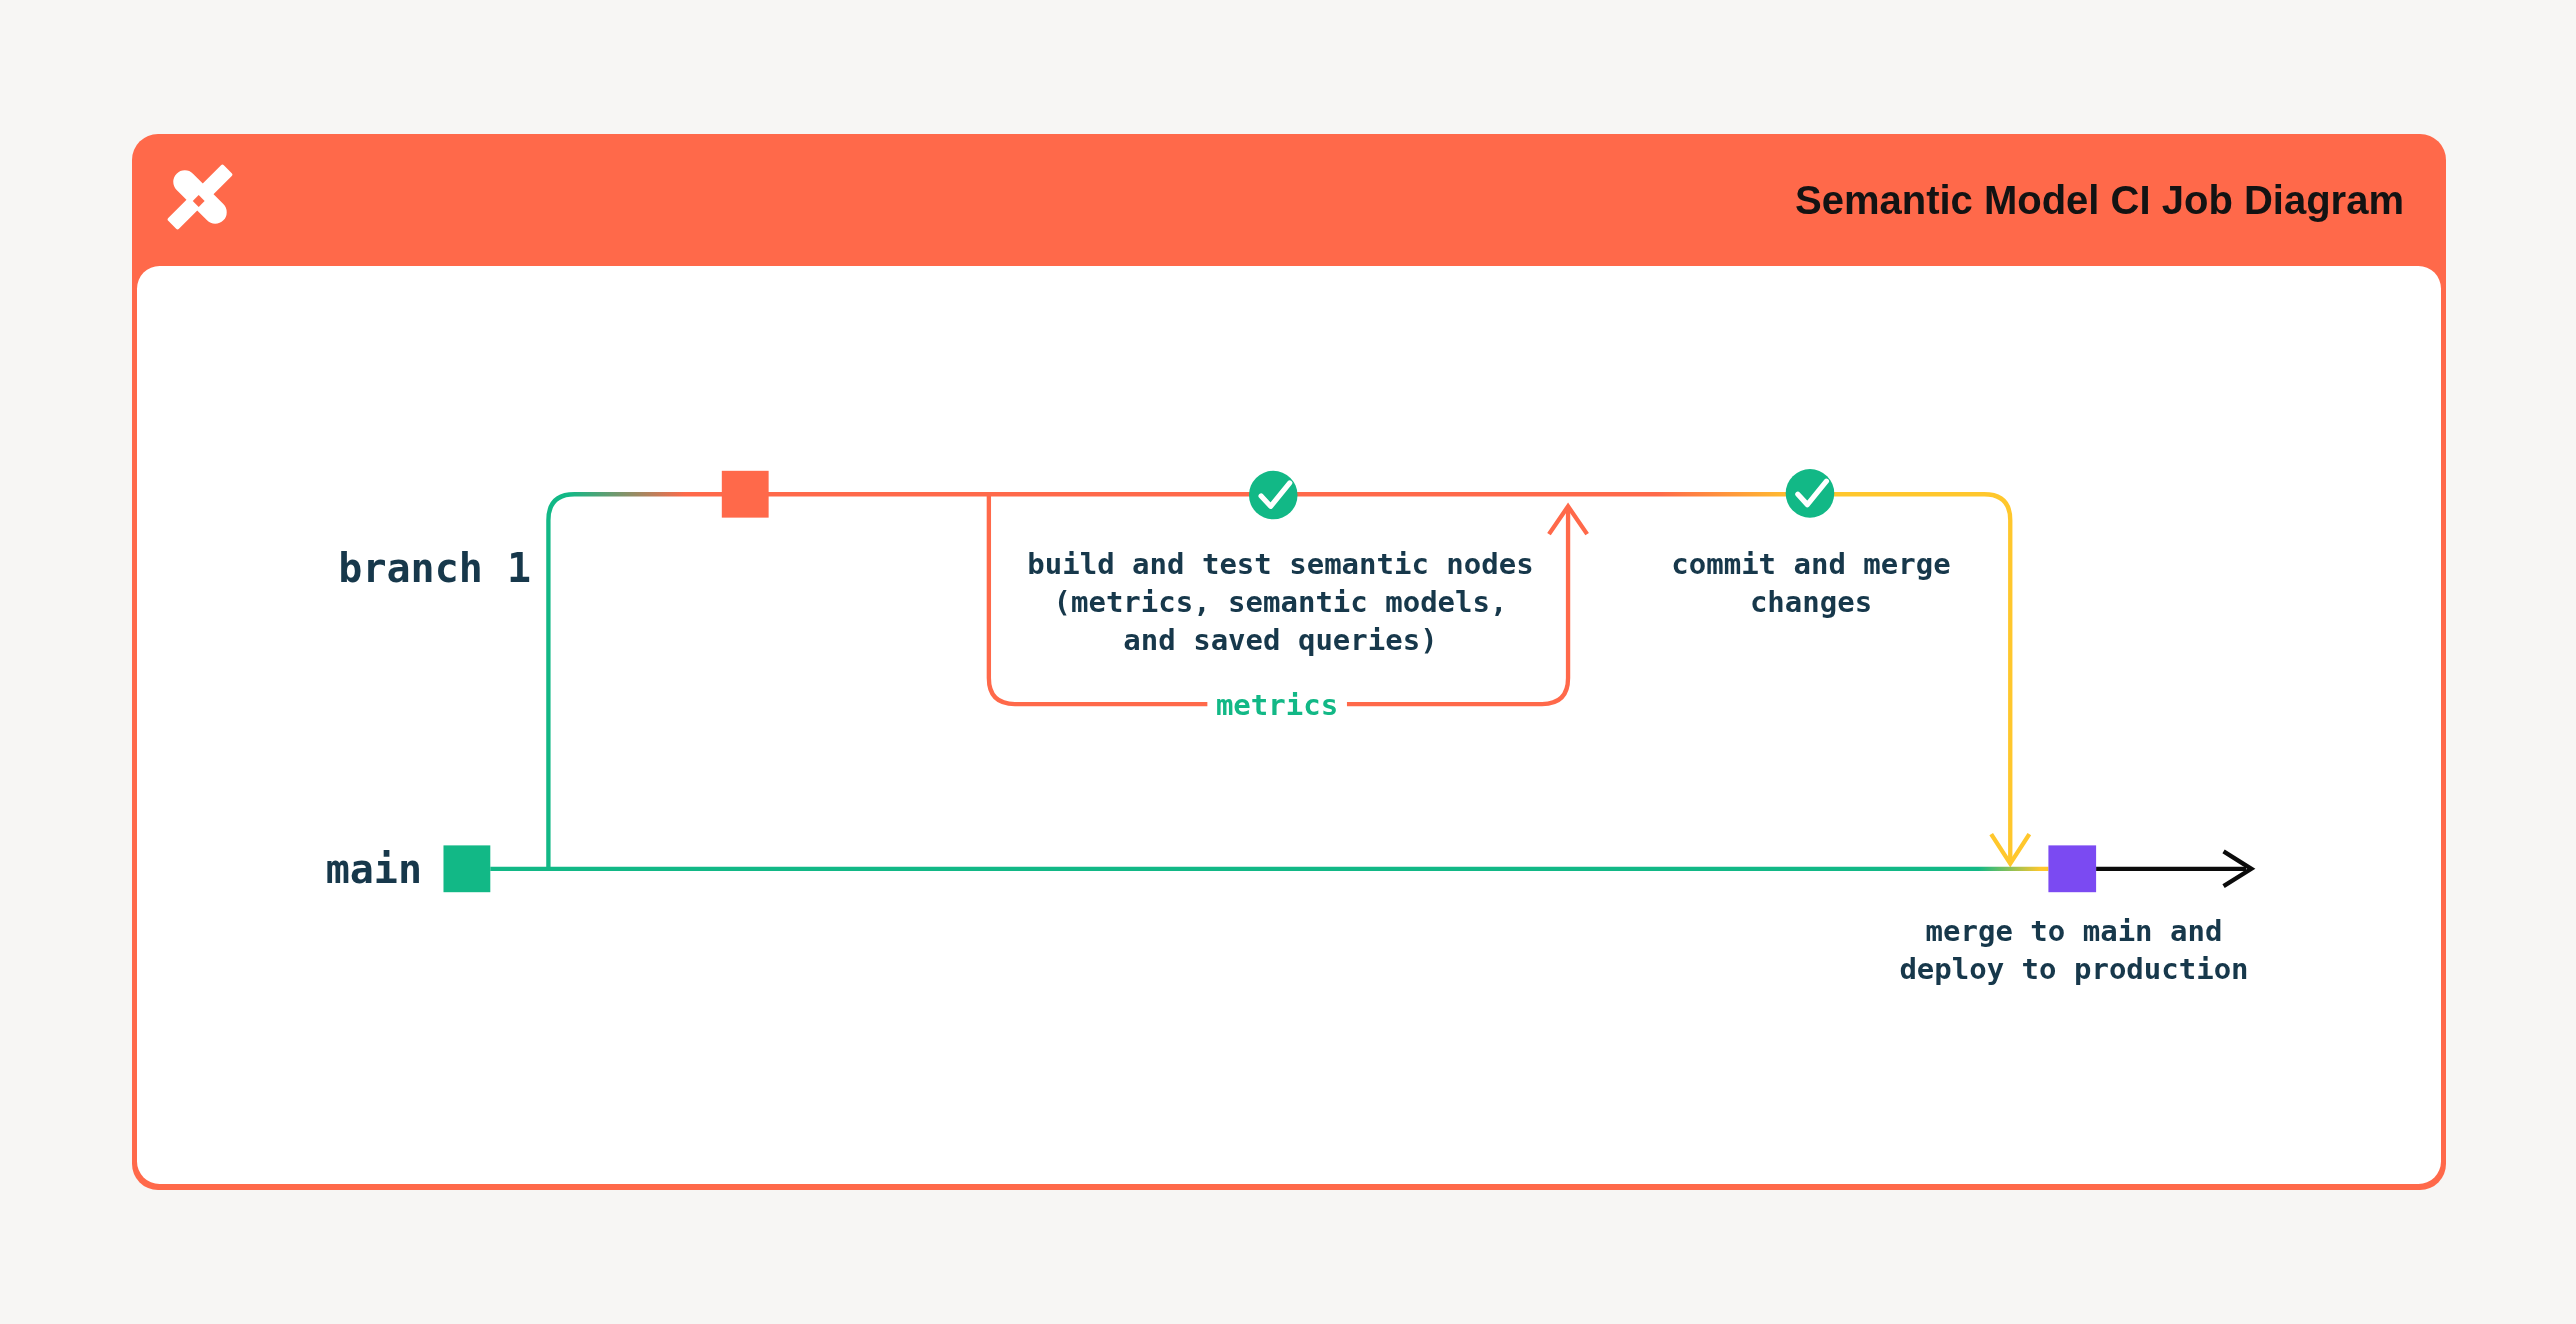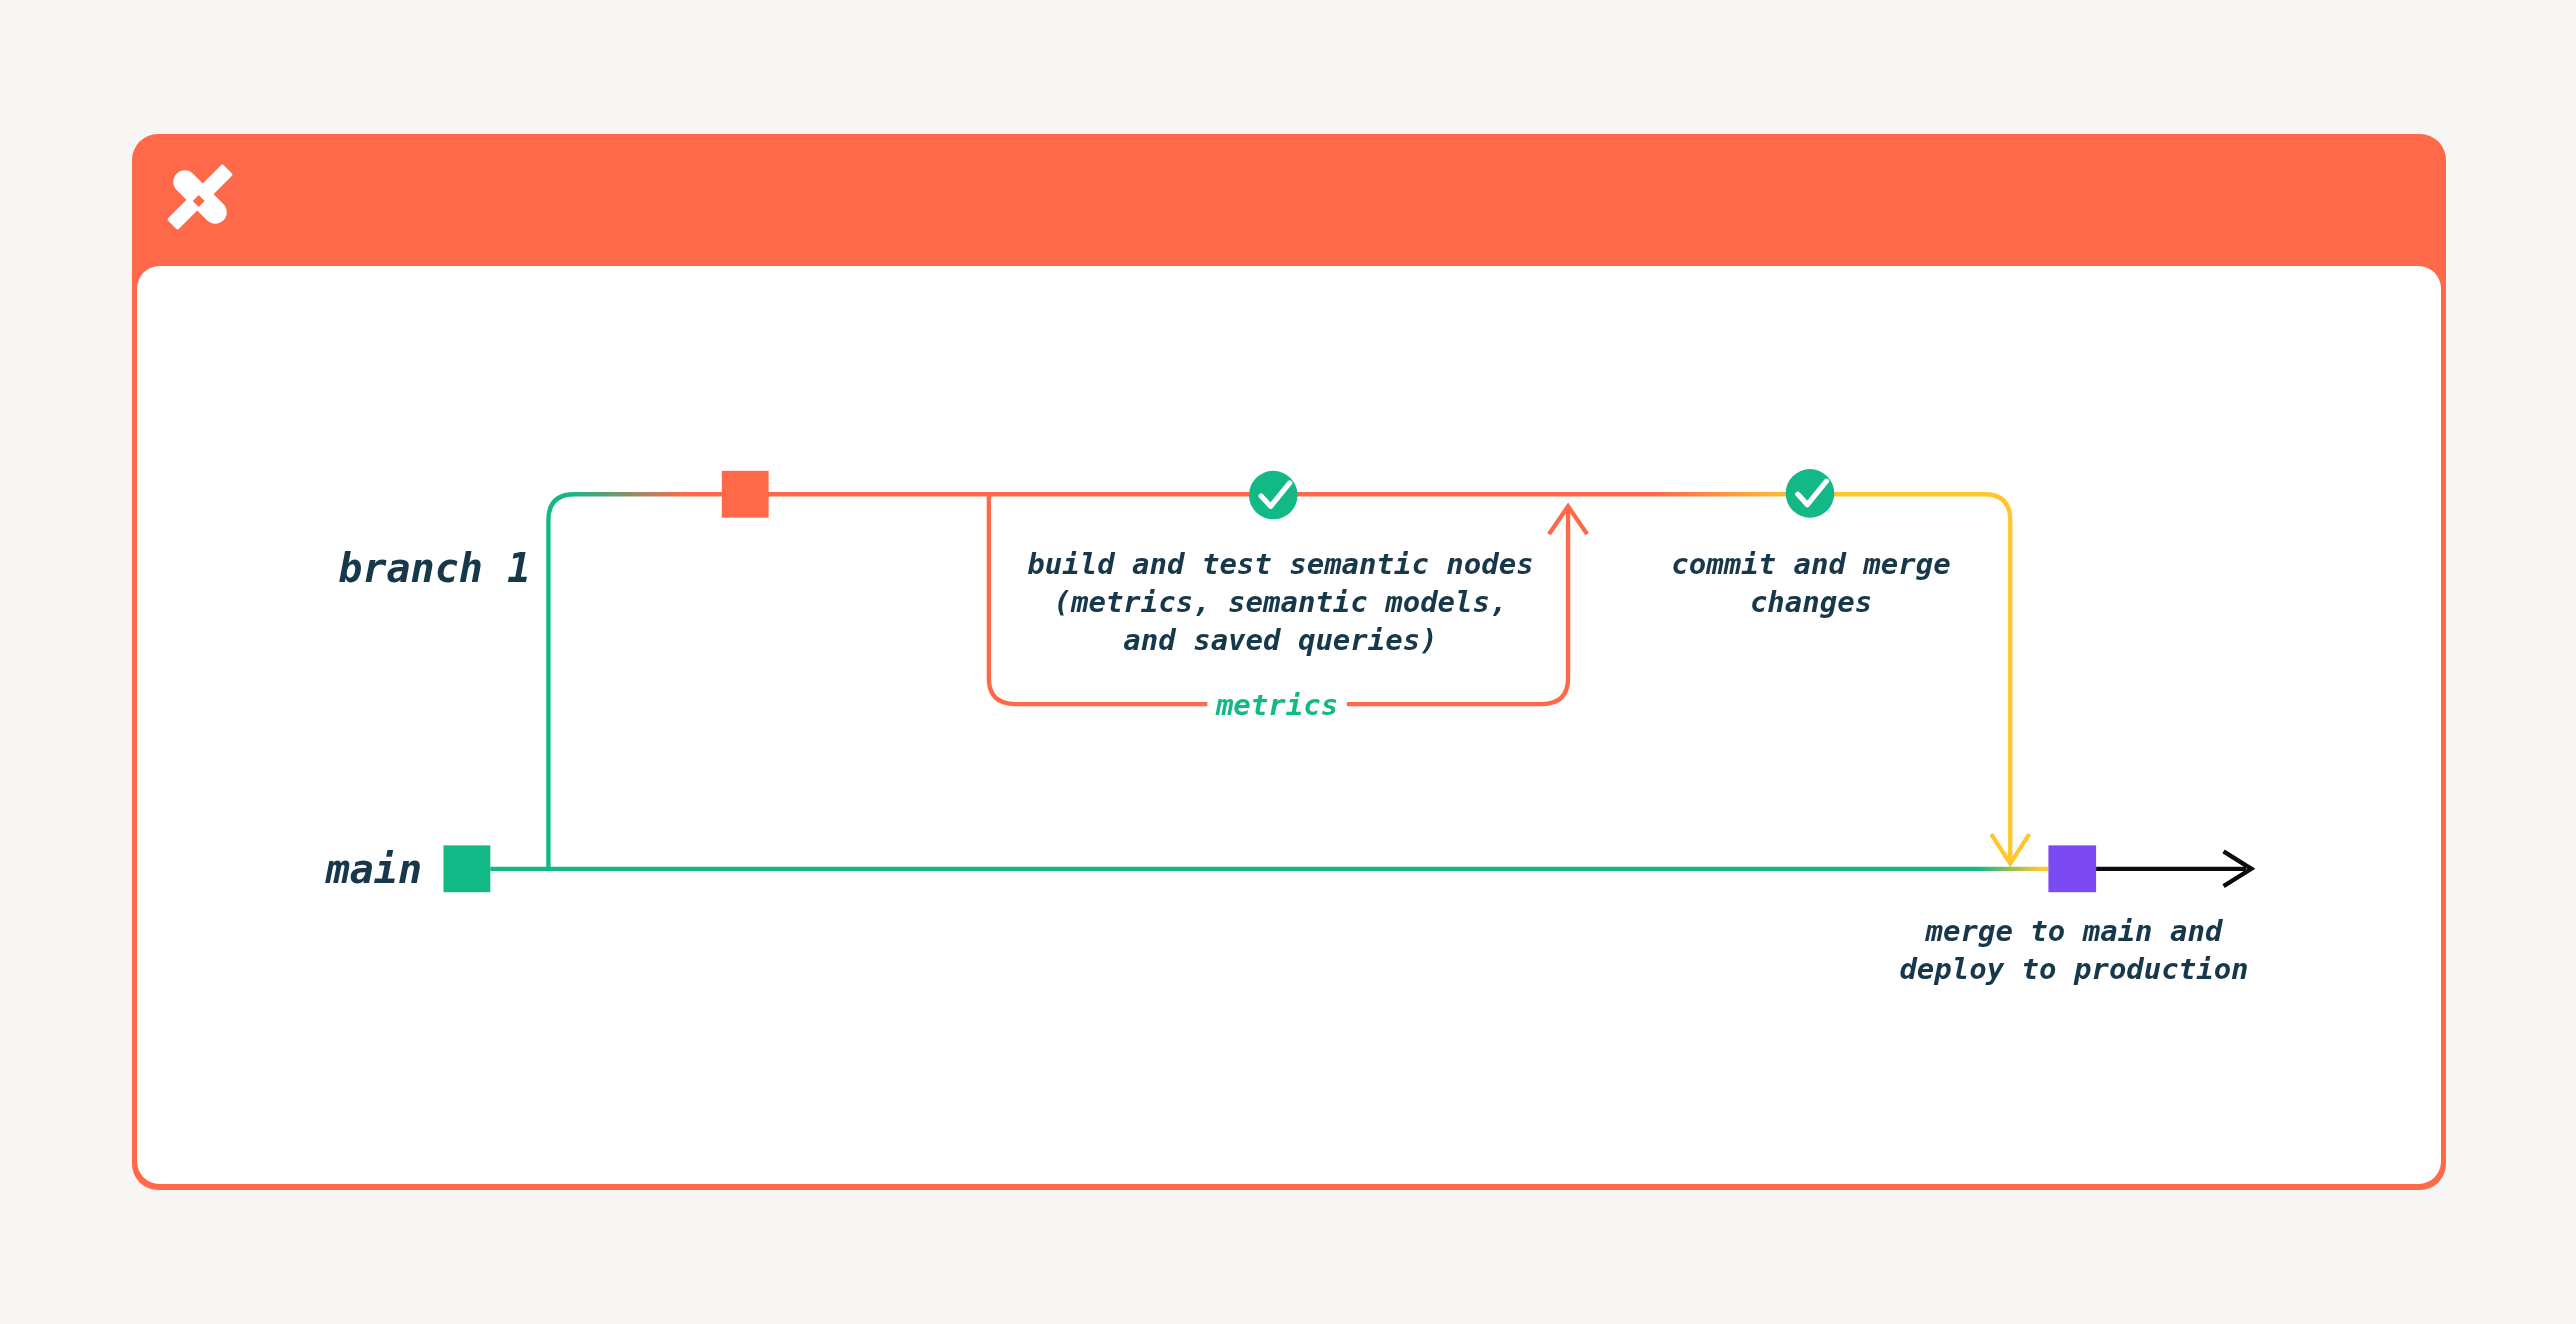--- a/index.html
+++ b/index.html
@@ -14,21 +14,21 @@
 
   
   .logo{position:absolute;left:35px;top:29.5px;width:66px;height:66px;}
   .title{position:absolute;right:42px;top:0;height:132px;display:flex;align-items:center;
          font-family:"Liberation Sans", sans-serif;font-weight:700;font-size:40px;
          color:#131313;letter-spacing:0px;}
 
   
   .diagram-svg{position:absolute;left:0;top:0;width:2576px;height:1324px;pointer-events:none;}
 
-  .lbl{position:absolute;color:#17384B;font-weight:700;white-space:pre-line;font-style:italic;}
+  .lbl{position:absolute;color:#17384B;font-weight:700;white-space:pre-line;}
   .track-label{font-size:40px;line-height:40px;text-align:right;}
   .step-label{font-size:29px;line-height:38px;text-align:center;}
   .success-label{font-size:29px;line-height:38px;text-align:center;color:#12B886;}
 
   .branch-label{left:260px;top:548px;width:271px;}
   .main-label{left:249px;top:849px;width:173px;}
   .create-label{left:527px;top:543px;width:434px;}
   .build-label{left:977px;top:545px;width:607px;}
   .commit-label{left:1594px;top:545px;width:434px;}
   .merge-label{left:1814px;top:912px;width:520px;}
@@ -42,20 +42,21 @@
   <div class="card">
 
     <div class="logo">
       <svg viewBox="0 0 100 100" width="66" height="66" aria-hidden="true">
         <line x1="27" y1="27" x2="73" y2="73" stroke="#FFFFFF" stroke-width="35" stroke-linecap="round"></line>
         <polygon points="54,34 84,4 96,16 66,46" fill="#FFFFFF" stroke="#FFFFFF" stroke-width="6" stroke-linejoin="round"></polygon>
         <polygon points="46,66 16,96 4,84 34,54" fill="#FFFFFF" stroke="#FFFFFF" stroke-width="6" stroke-linejoin="round"></polygon>
         <path d="M48,47 L57,56 L48,65 L39,56 Z" fill="#FF694A"></path>
       </svg>
     </div>
+    <div class="title">Semantic Model CI Job Diagram</div>
 
     <div class="card-body"></div>
   </div>
 
   <svg class="diagram-svg" viewBox="0 0 2970 1527">
     <defs>
       <linearGradient id="gBranch" gradientUnits="userSpaceOnUse" x1="632" y1="0" x2="2318" y2="0">
         <stop offset="0" stop-color="#12B886"></stop>
         <stop offset="0.014" stop-color="#12B886"></stop>
         <stop offset="0.094" stop-color="#FF694A"></stop>

